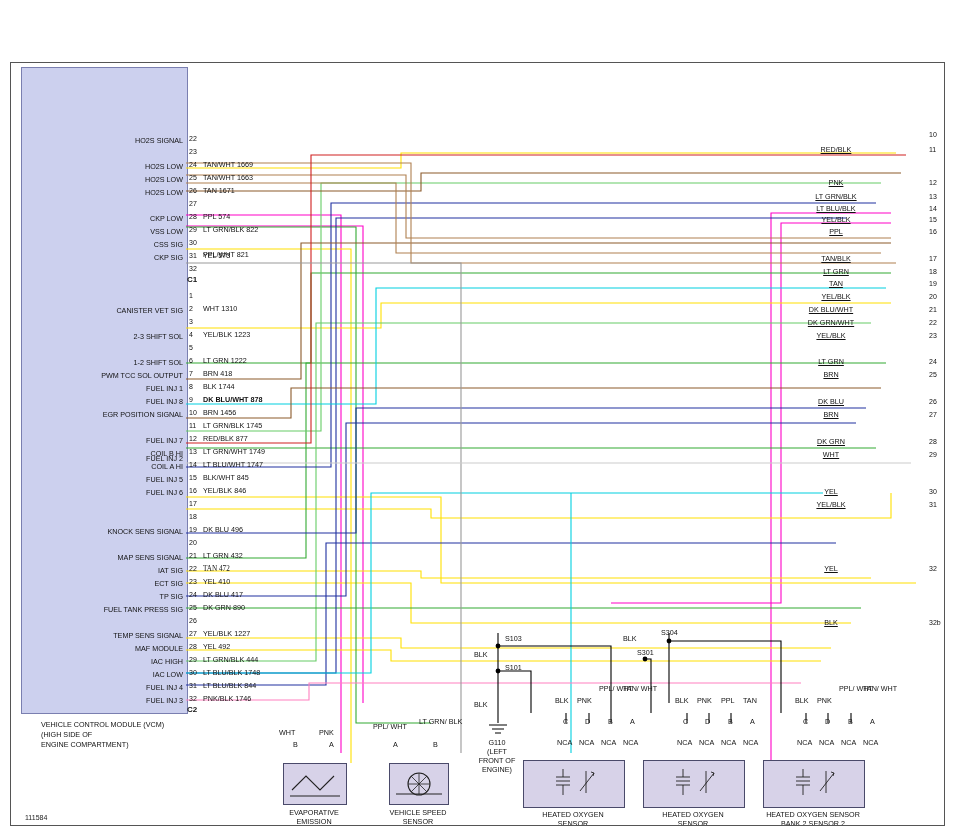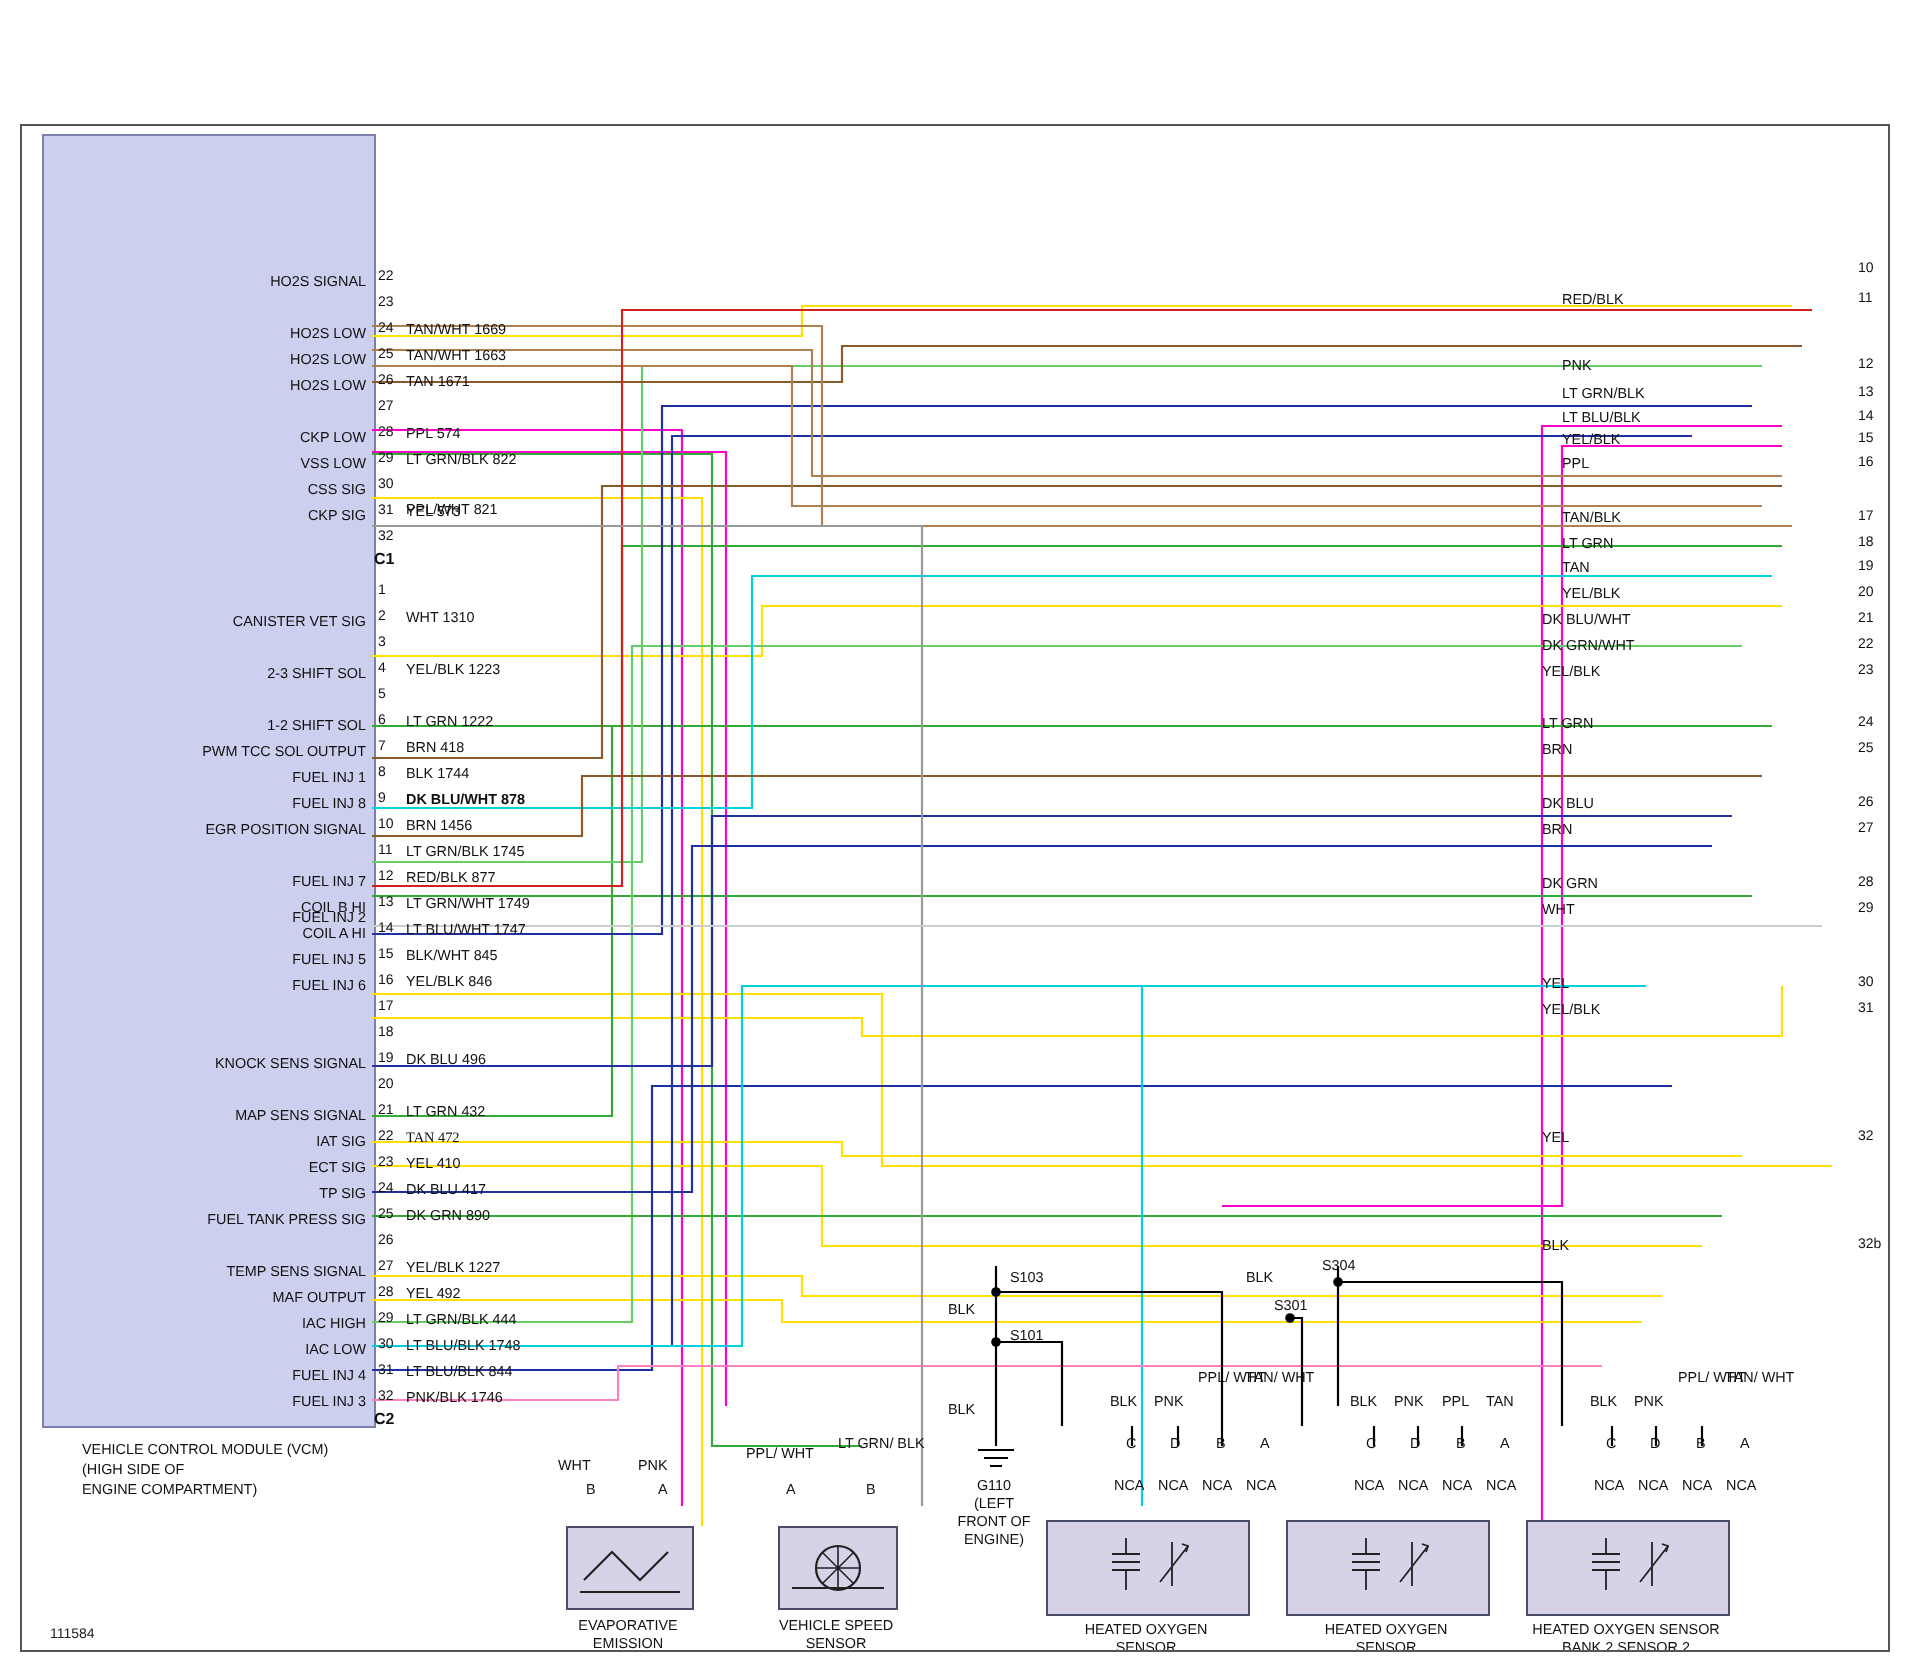--- a/index.html
+++ b/index.html
@@ -14,21 +14,21 @@
   
   .frame{position:absolute;left:10px;top:62px;width:933px;height:762px;
     border:1px solid #555;background:#fff;overflow:hidden;}
 
   
   .vcm{position:absolute;left:10px;top:4px;width:165px;height:645px;
     background:#ccd0ee;border:1px solid #7a7fb0;}
 
   
   .t{position:absolute;font-size:7.2px;color:#111;white-space:nowrap;line-height:8px;}
-  .t.r{text-align:left;}
+  .t.r{text-align:center;text-decoration:underline;}
   .tb{position:absolute;font-size:7.2px;color:#111;white-space:nowrap;line-height:8.5px;text-align:center;}
   .pin{position:absolute;font-size:7px;color:#111;white-space:nowrap;}
   .lbl{position:absolute;font-size:7.2px;color:#111;white-space:nowrap;text-align:right;}
   .cid{position:absolute;font-size:8px;font-weight:bold;color:#111;}
 
   
   .box{position:absolute;background:#d7d2e8;border:1px solid #4a4a6a;}
   .sensorbox{position:absolute;background:#d7d2e8;border:1px solid #4a4a6a;}
 
   .code{position:absolute;left:14px;bottom:4px;font-size:7px;color:#222;}
@@ -270,21 +270,21 @@
     <div class="t" style="left:192px;top:541px;">DK GRN  890</div>
 
     <div class="lbl" style="left:48px;top:555px;width:124px;"></div>
     <div class="pin" style="left:178px;top:554px;">26</div>
     <div class="t" style="left:192px;top:554px;"></div>
 
     <div class="lbl" style="left:48px;top:568px;width:124px;">TEMP SENS SIGNAL</div>
     <div class="pin" style="left:178px;top:567px;">27</div>
     <div class="t" style="left:192px;top:567px;">YEL/BLK   1227</div>
 
-    <div class="lbl" style="left:48px;top:581px;width:124px;">MAF OUTPUT</div>
+    <div class="lbl" style="left:48px;top:581px;width:124px;">MAF MODULE</div>
     <div class="pin" style="left:178px;top:580px;">28</div>
     <div class="t" style="left:192px;top:580px;">YEL  492</div>
 
     <div class="lbl" style="left:48px;top:594px;width:124px;">IAC HIGH</div>
     <div class="pin" style="left:178px;top:593px;">29</div>
     <div class="t" style="left:192px;top:593px;">LT GRN/BLK    444</div>
 
     <div class="lbl" style="left:48px;top:607px;width:124px;">IAC LOW</div>
     <div class="pin" style="left:178px;top:606px;">30</div>
     <div class="t" style="left:192px;top:606px;">LT BLU/BLK   1748</div>

